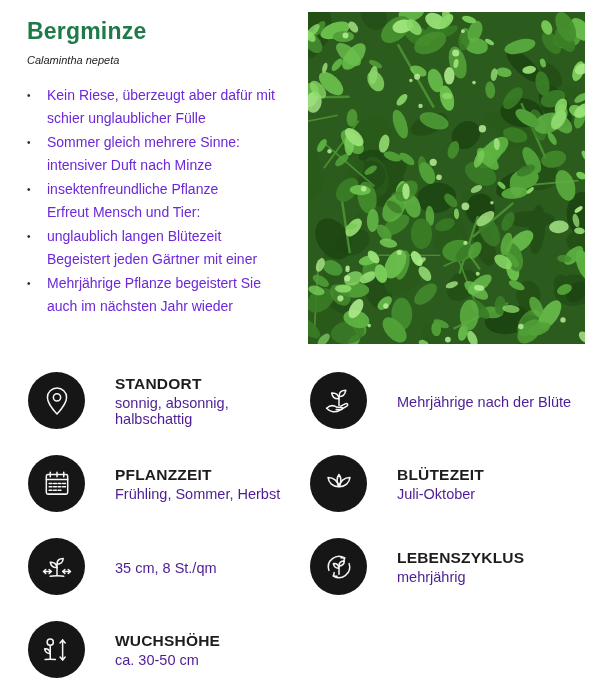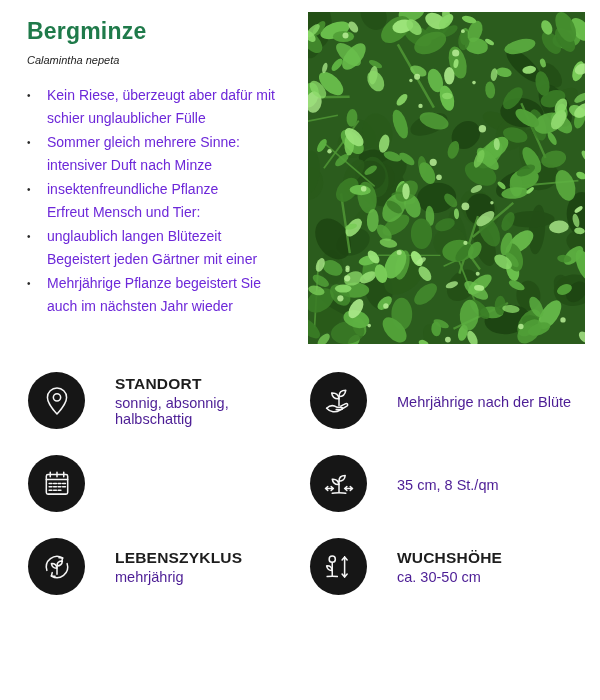--- a/index.html
+++ b/index.html
@@ -424,22 +424,39 @@
 
     <div class="attr-cell">
       <div class="attr-icon-circle">
         <svg viewBox="0 0 64 64">
           <rect x="13" y="15" width="38" height="35" rx="3"></rect>
           <path d="M13 24h38"></path>
           <path d="M20 11v8M32 11v8M44 11v8"></path>
           <path d="M18 31h5M26 31h5M34 31h5M42 31h5M18 37h5M26 37h5M34 37h5M42 37h5M18 43h5M26 43h5M34 43h5"></path>
         </svg>
       </div>
-    </div>
-
+      <div class="attr-text">
+        <div class="attr-label">PFLANZZEIT</div>
+        <div class="attr-value">Frühling, Sommer, Herbst</div>
+      </div>
+    </div>
+
+    <div class="attr-cell">
+      <div class="attr-icon-circle">
+        <svg viewBox="0 0 64 64">
+          <path d="M32 15c-4.5 5.5-4.5 14 0 20 4.5-6 4.5-14.5 0-20z"></path>
+          <path d="M31.5 37C21 37 13.5 30 12.5 20.5 23 20.5 30.5 27 31.5 37z"></path>
+          <path d="M32.5 37C43 37 50.5 30 51.5 20.5 41 20.5 33.5 27 32.5 37z"></path>
+        </svg>
+      </div>
+      <div class="attr-text">
+        <div class="attr-label">BLÜTEZEIT</div>
+        <div class="attr-value">Juli-Oktober</div>
+      </div>
+    </div>
 
     <div class="attr-cell">
       <div class="attr-icon-circle">
         <svg viewBox="0 0 64 64">
           <path d="M32 47V27"></path>
           <path d="M32 33c-6.5.5-11-3-12-9.5 6.5-.5 11 3 12 9.5z"></path>
           <path d="M32 27c0-6.5 4.5-10 11-10-.5 6.5-4.5 10-11 10z"></path>
           <path d="M20 48.5c4-1.5 20-1.5 24 0"></path>
           <path d="M8 40h14M8 40l4-3.5M8 40l4 3.5M22 40l-4-3.5M22 40l-4 3.5"></path>
           <path d="M42 40h14M42 40l4-3.5M42 40l4 3.5M56 40l-4-3.5M56 40l-4 3.5"></path>

